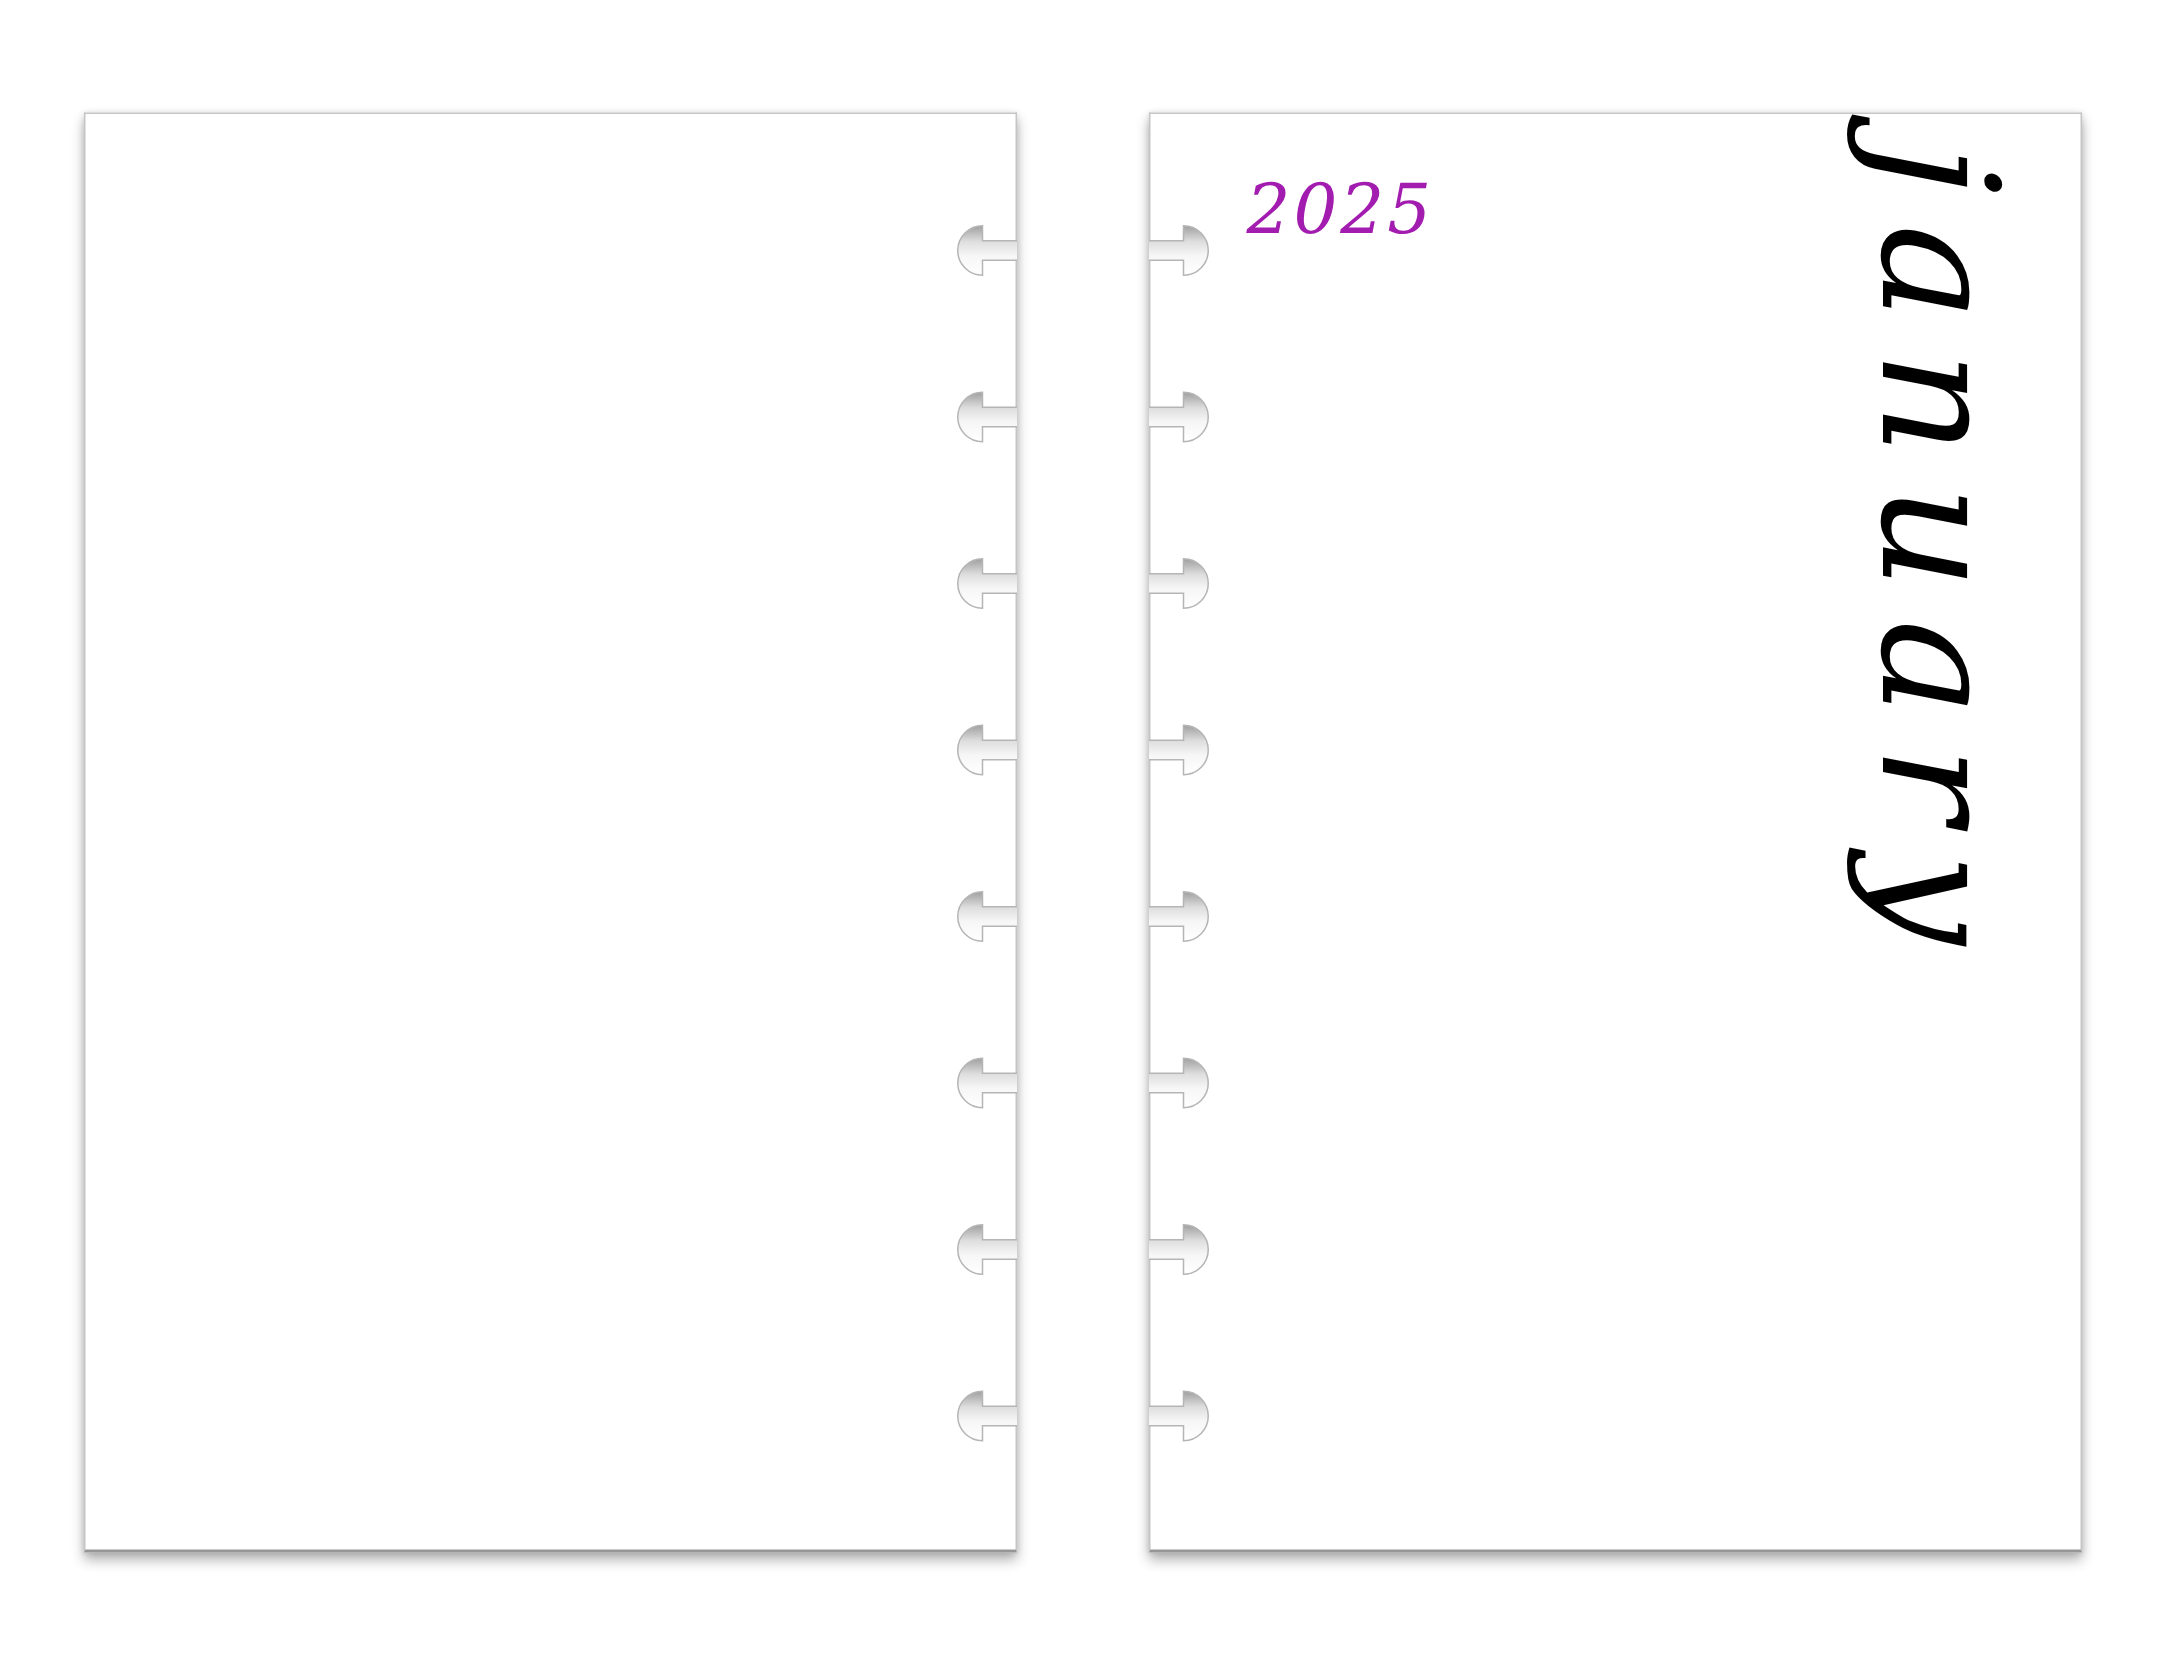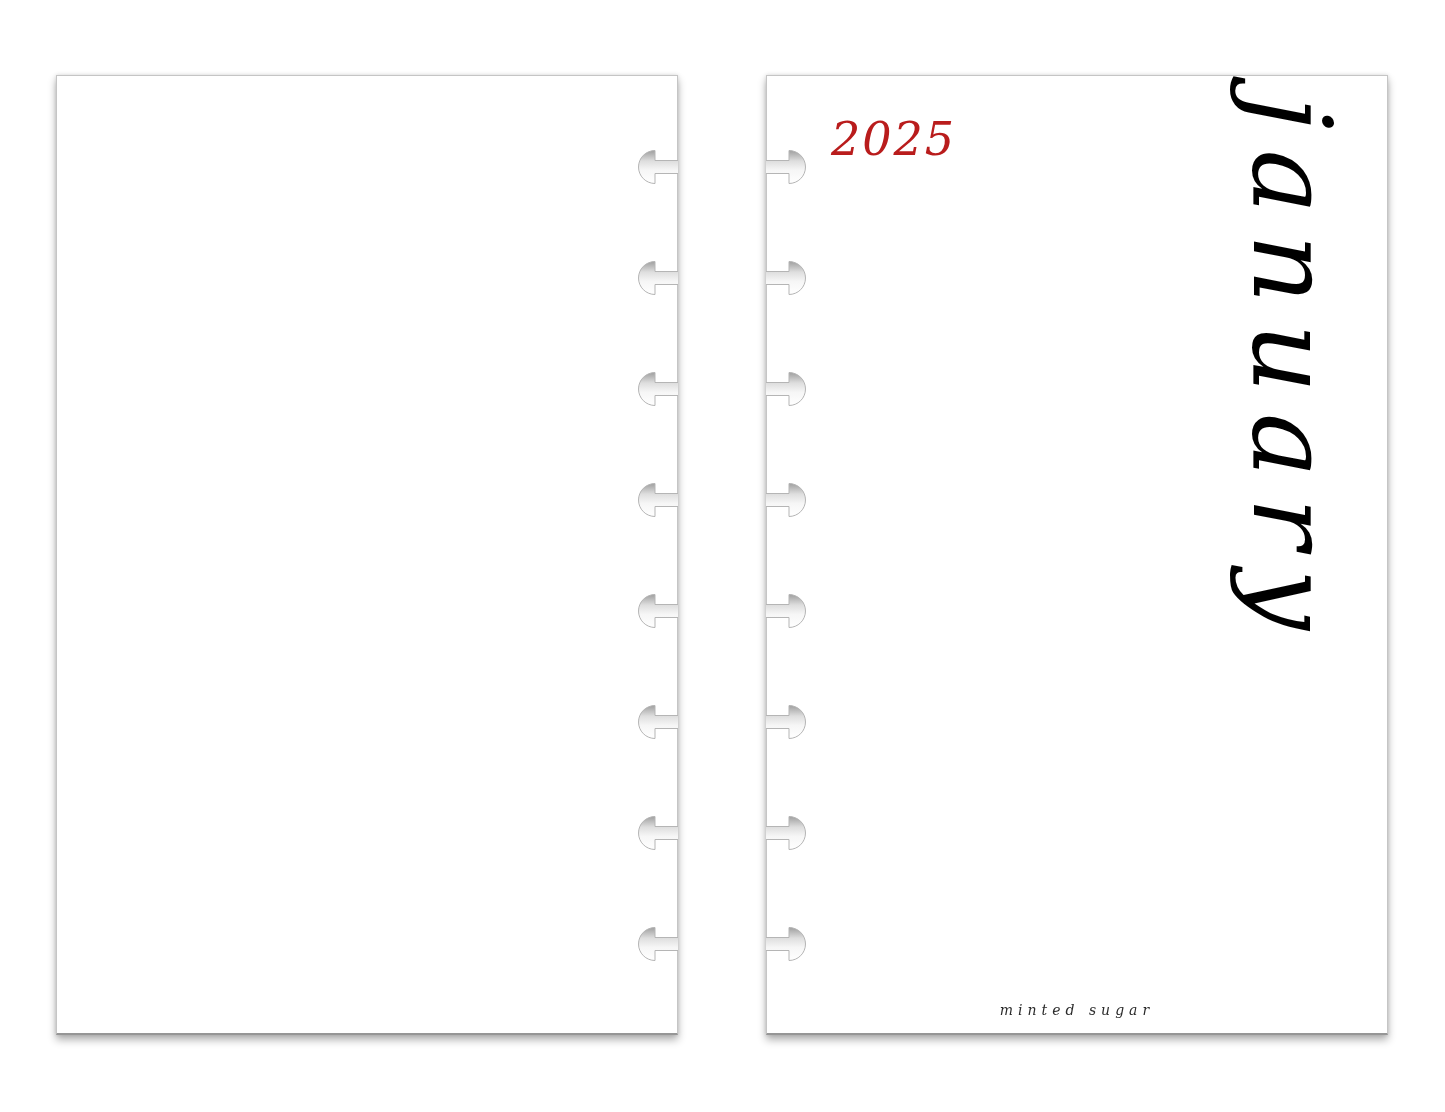--- a/index.html
+++ b/index.html
@@ -46,21 +46,21 @@
   .page-left .hole svg { transform: scaleX(-1); }
 
   .year {
     position: absolute;
     left: 64px;
     top: 40px;
     font-style: italic;
     font-size: 46px;
     line-height: 1;
     letter-spacing: 2px;
-    color: #b91c1c;
+    color: #a21caf;
     white-space: nowrap;
   }
   .month-script {
     position: absolute;
     top: 20px;
     right: 42px;
     writing-mode: vertical-rl;
     font-style: italic;
     font-size: 108px;
     line-height: 1;
@@ -211,16 +211,15 @@
 
   <div class="hole">
     <svg viewBox="0 0 41 36" width="41" height="36">
       <path d="M0 11.5 H23 V1.5 A16.5 16.5 0 0 1 23 34.5 V24.5 H0 Z" fill="url(#holeGrad)"></path>
       <path d="M0 11.5 H23 V1.5 A16.5 16.5 0 0 1 23 34.5 V24.5 H0" fill="none" stroke="#b5b5b5" stroke-width="1"></path>
     </svg>
   </div>
 </div>
     <div class="year">2025</div>
     <div class="month-script">january</div>
-    <div class="brand">minted sugar</div>
   </div>
 
 </div>
 
 </body></html>

